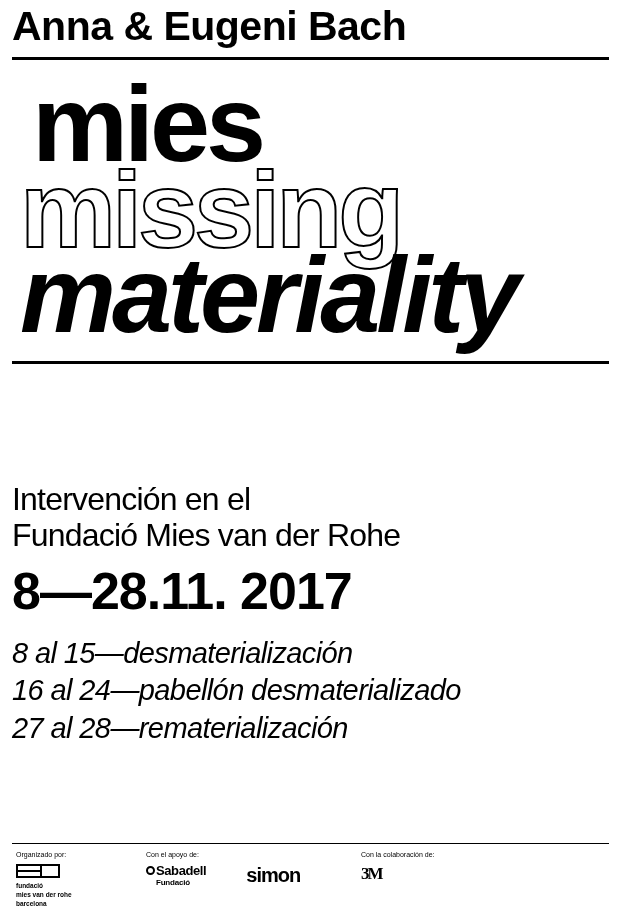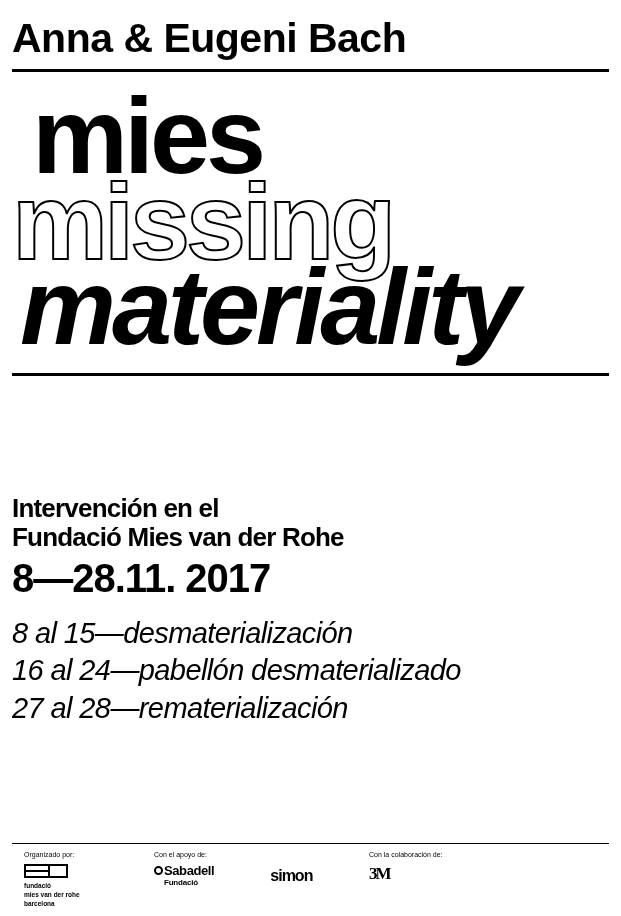--- a/index.html
+++ b/index.html
@@ -13,21 +13,21 @@
     font-family: "Liberation Sans", sans-serif;
     color: #000000;
     overflow: hidden;
     position: relative;
   }
   .poster {
     position: relative;
     width: 621px;
     height: 916px;
     box-sizing: border-box;
-    padding: 12px 12px;
+    padding: 0 12px;
     border-radius: 12px;
   }
 
   
   .authors {
     font-size: 41px;
     font-weight: bold;
     letter-spacing: -0.5px;
     line-height: 1.0;
     padding-top: 6px;
@@ -49,21 +49,21 @@
     line-height: 0.93;
     letter-spacing: -4px;
     white-space: nowrap;
   }
   .t-mies {
     font-size: 108px;
     margin-left: 20px;
   }
   .t-missing {
     font-size: 108px;
-    margin-left: 0;
+    margin-left: 8px;
     margin-top: -14px;
     color: transparent;
     -webkit-text-stroke: 2px #000;
     text-shadow: none;
   }
   .t-materiality {
     font-size: 108px;
     margin-left: 8px;
     margin-top: -16px;
     font-style: italic;
@@ -73,32 +73,32 @@
     border-top: 3px solid #000;
     margin: 16px 0 0 0;
     height: 0;
   }
 
   
   .info {
     margin-top: 118px;
   }
   .info-line {
-    font-size: 26px;
-    font-weight: bold;
+    font-size: 32px;
+    font-weight: normal;
     line-height: 1.12;
     letter-spacing: -0.8px;
     white-space: nowrap;
   }
   .dates {
-    font-size: 40px;
+    font-size: 52px;
     font-weight: bold;
     letter-spacing: -1px;
     line-height: 1.05;
-    margin-top: 4px;
+    margin-top: 10px;
     white-space: nowrap;
   }
   .schedule {
     margin-top: 16px;
     font-style: italic;
   }
   .schedule-line {
     font-size: 29px;
     font-weight: normal;
     line-height: 1.30;
@@ -109,21 +109,21 @@
   
   .footer-rule {
     position: absolute;
     left: 12px;
     right: 12px;
     top: 843px;
     border-top: 1px solid #000;
   }
   .footer {
     position: absolute;
-    left: 24px;
+    left: 16px;
     right: 12px;
     top: 851px;
     height: 60px;
     display: flex;
     align-items: flex-start;
   }
   .f-col {
     box-sizing: border-box;
   }
   .f-col.c1 { width: 130px; }
@@ -180,24 +180,24 @@
     font-size: 13px;
     font-weight: bold;
     letter-spacing: -0.4px;
   }
   .sab-sub {
     font-size: 8px;
     font-weight: bold;
     letter-spacing: -0.2px;
   }
   .simon {
-    font-size: 16px;
+    font-size: 20px;
     font-weight: bold;
     letter-spacing: -1px;
-    margin-left: 56px;
+    margin-left: 40px;
   }
   .mmm {
     font-size: 17px;
     font-weight: bold;
     letter-spacing: -2px;
     font-family: Liberation Serif, serif;
   }
 </style>
 </head>
 <body>

